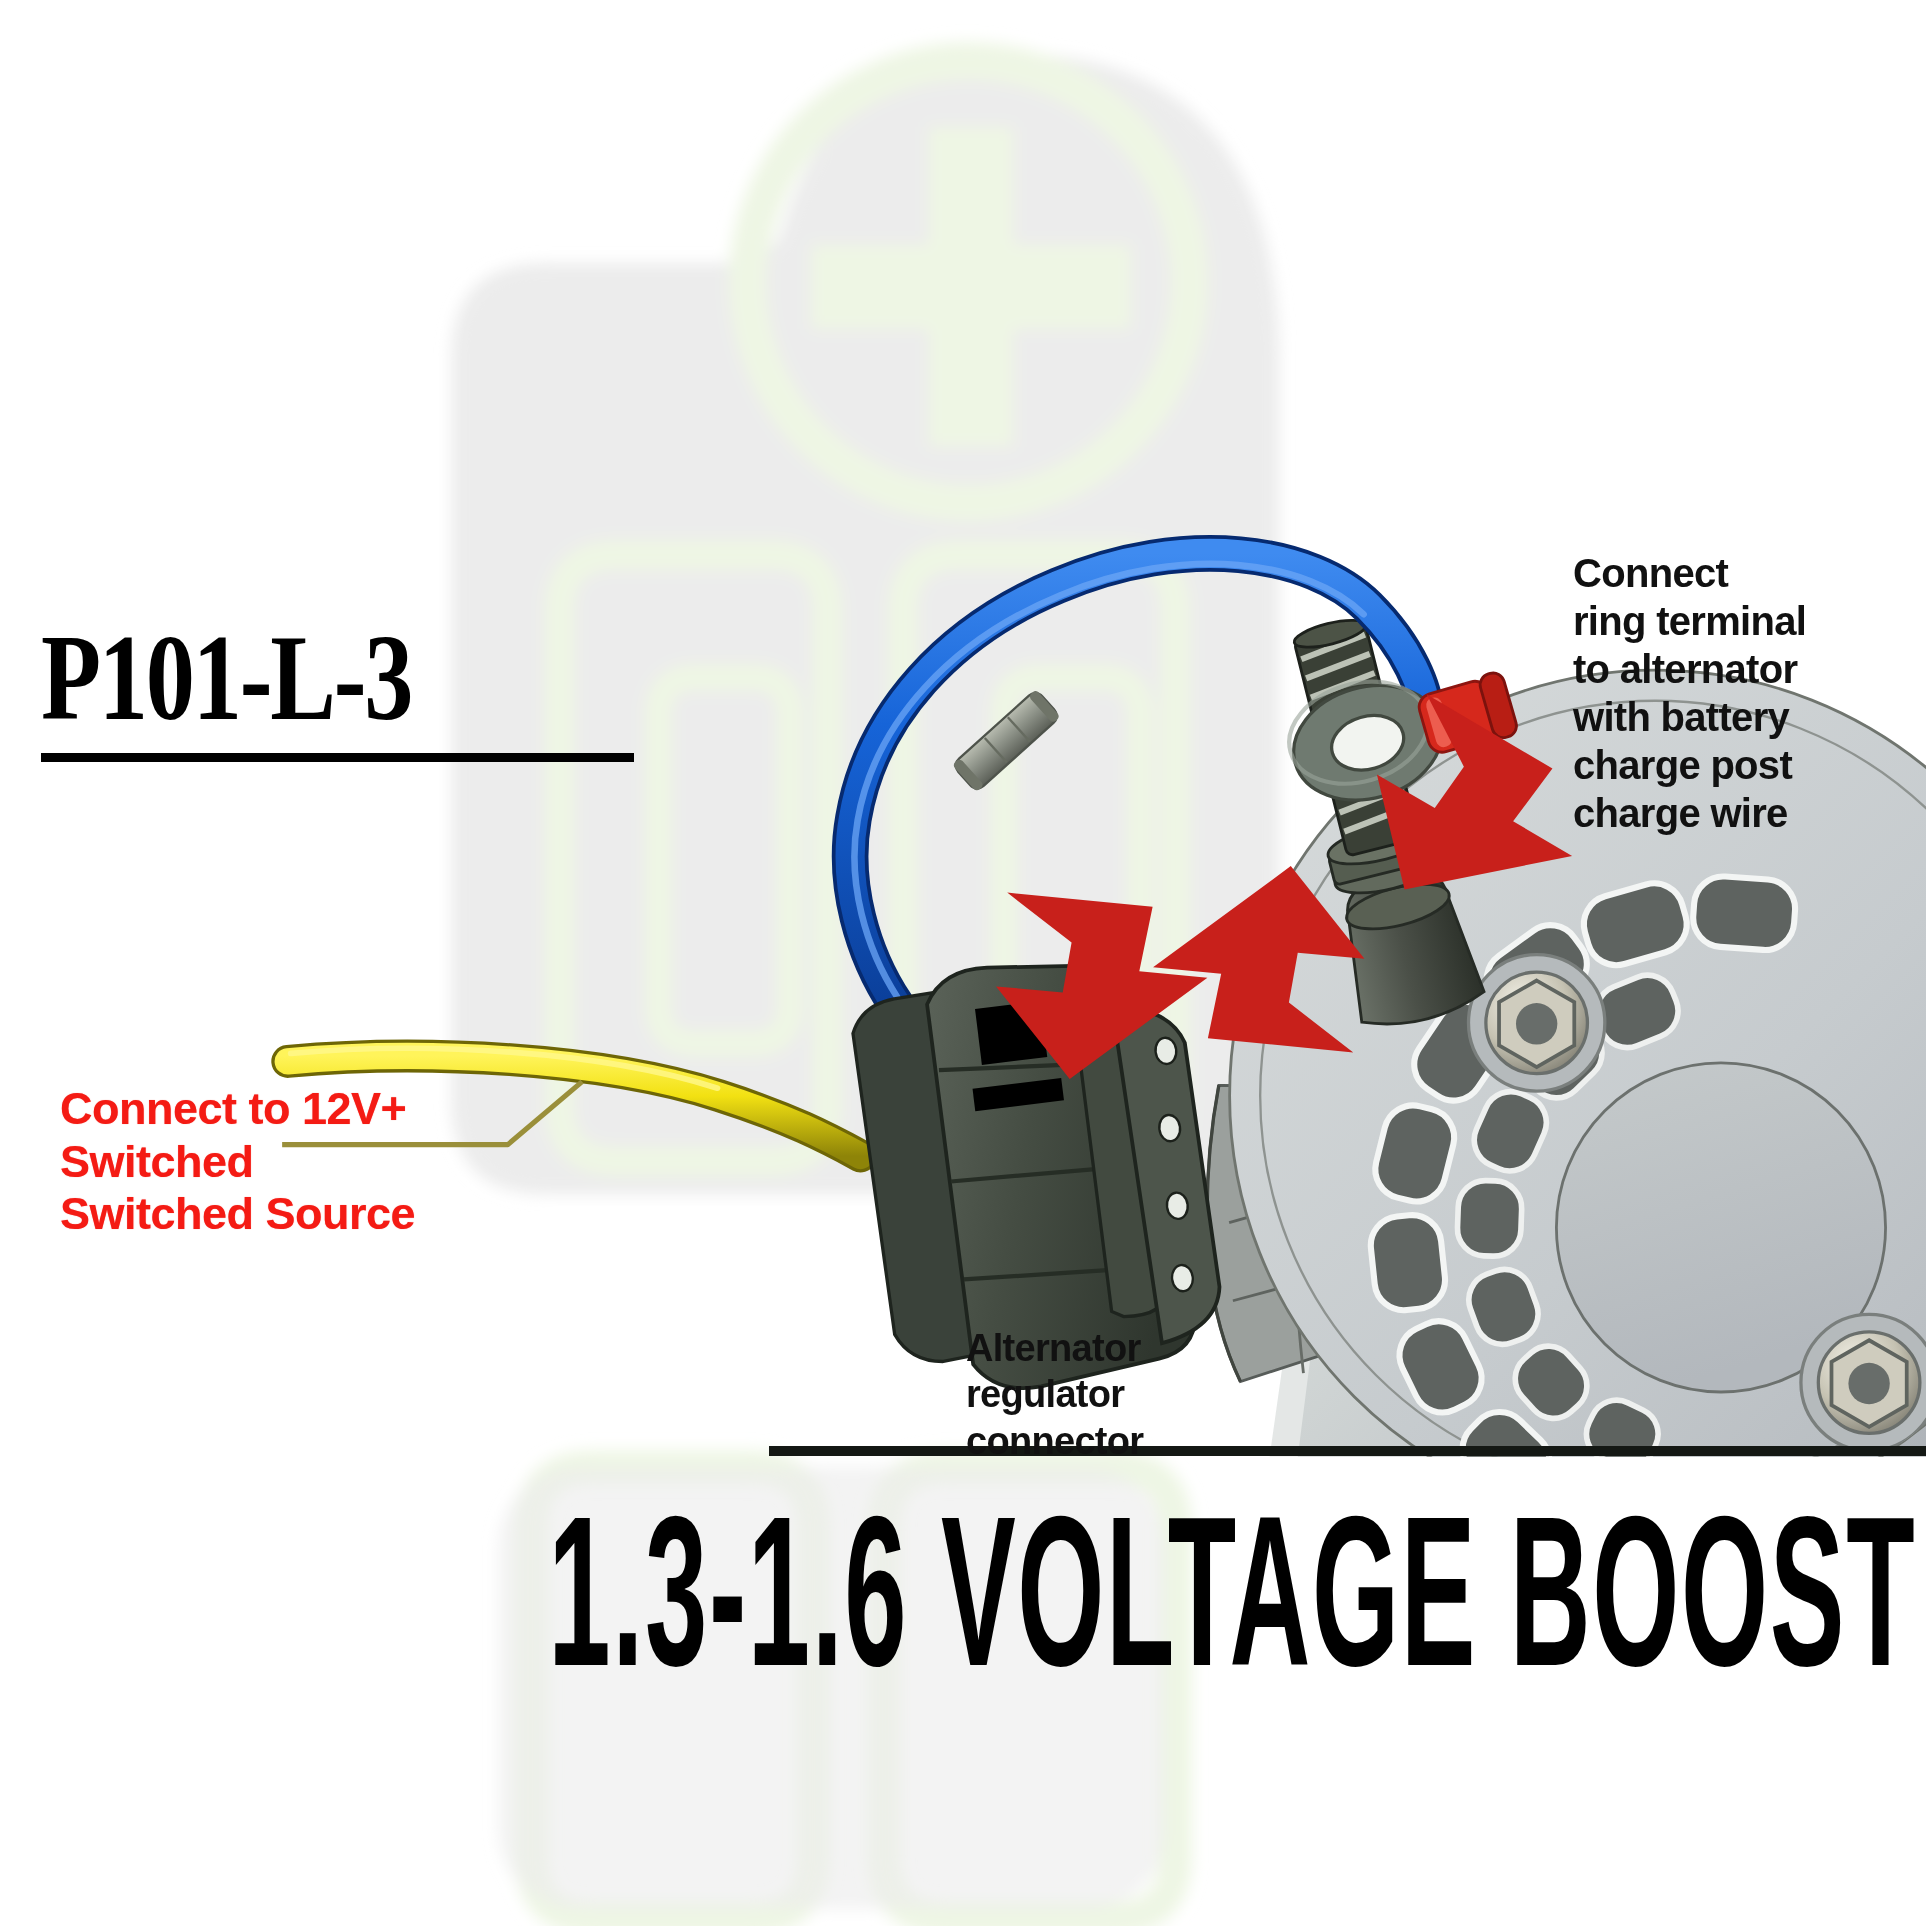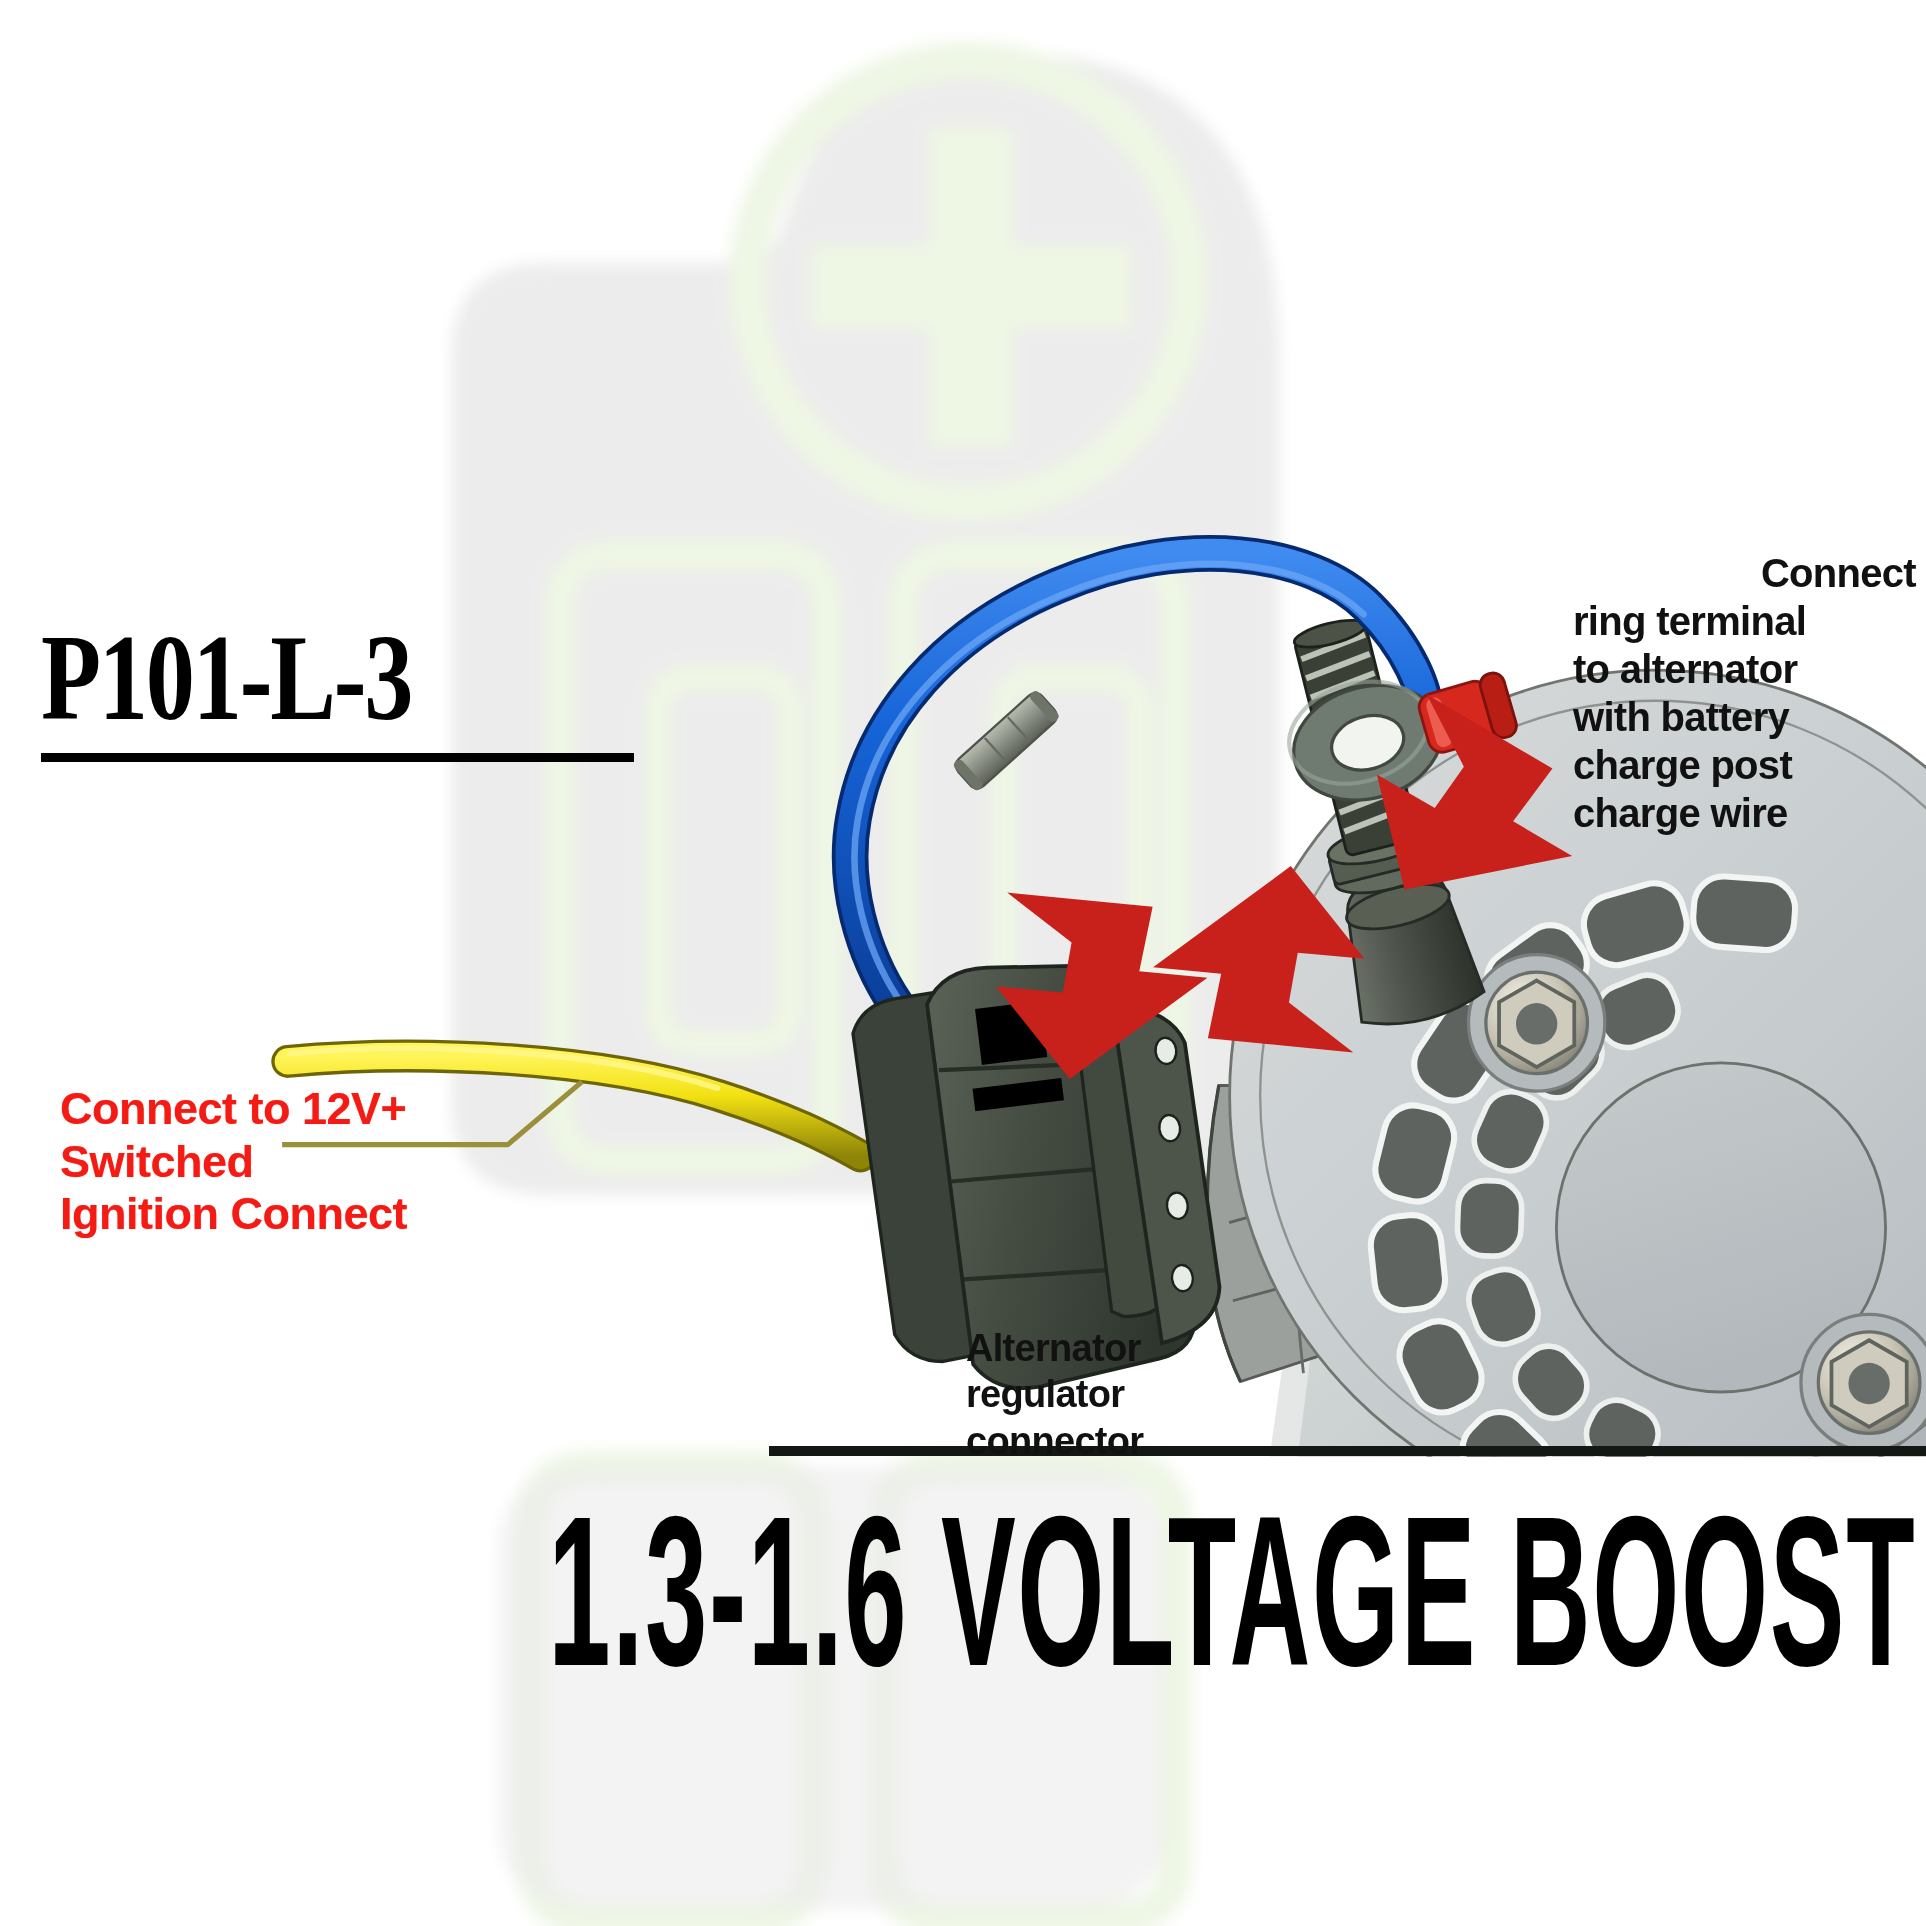--- a/index.html
+++ b/index.html
@@ -41,21 +41,21 @@
     font-family:"Liberation Sans",sans-serif;
     font-weight:700;font-size:45px;line-height:1.17;
     letter-spacing:-0.5px;
     text-shadow:0 0 0.9px rgba(244,27,20,.55);
   }
   #label-ring{
     position:absolute;left:1573px;top:549px;width:343px;z-index:8;
     color:#111;font-family:"Liberation Sans",sans-serif;
     font-weight:700;font-size:40px;line-height:1.20;letter-spacing:-0.7px;
   }
-  #label-ring .l1{display:block;text-align:right;}
+  #label-ring .l1{display:block;text-align:left;}
   #label-ring .ln{display:block;text-align:left;}
   #label-regulator{
     position:absolute;left:966px;top:1316px;width:292px;z-index:8;
     color:#111;font-family:"Liberation Sans",sans-serif;
     font-weight:700;font-size:38px;line-height:1.22;letter-spacing:-0.7px;
     margin-top:9px;
   }
   #title-boost{
     position:absolute;left:0px;top:1493px;width:1899px;z-index:8;
     text-align:center;
@@ -385,21 +385,21 @@
   </div>
 
   <div id="title-part">
     <div class="txt">P101-L-3</div>
     <div class="rule"></div>
   </div>
 
   <div id="label-12v">
     <div>Connect to 12V+</div>
     <div>Switched</div>
-    <div>Ignition Connect</div>
+    <div>Switched Source</div>
   </div>
 
   <div id="label-ring">
     <span class="l1">Connect</span>
     <span class="ln">ring terminal</span>
     <span class="ln">to alternator</span>
     <span class="ln">with battery</span>
     <span class="ln">charge post</span>
     <span class="ln">charge wire</span>
   </div>

